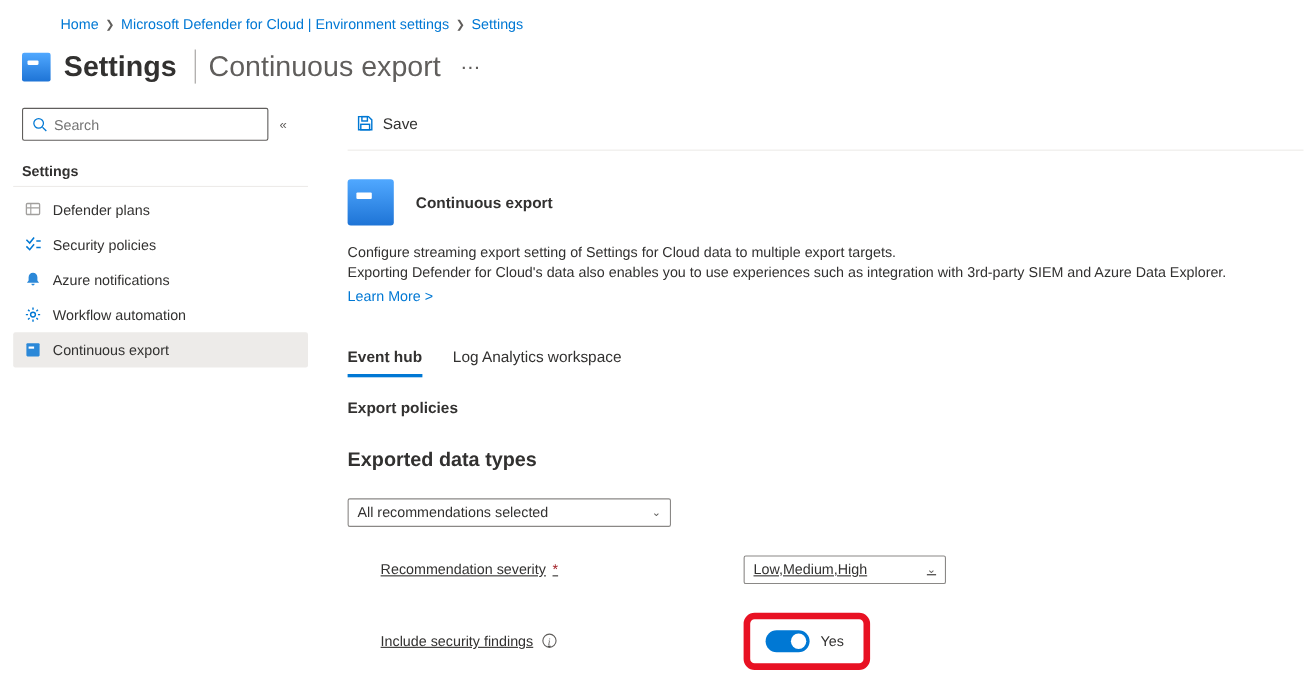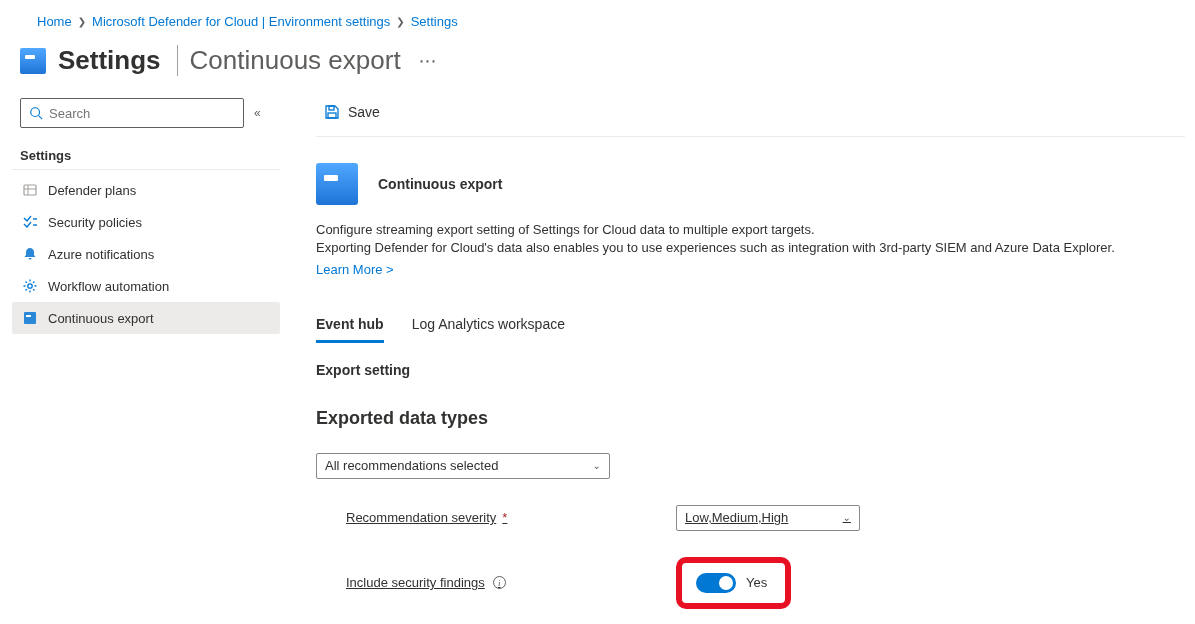--- a/index.html
+++ b/index.html
@@ -10,22 +10,23 @@
     background: #ffffff;
     width: 1195px;
   }
   a { color: #0078d4; text-decoration: none; cursor: pointer; }
 
   
   .breadcrumb {
     display: flex;
     align-items: center;
     gap: 6px;
-    padding: 14px 20px 8px 37px;
-    font-size: 13px;
+    padding: 14px 20px 8px 24px;
+    font-size: 13px;
+    margin-left: 31px;
   }
   .breadcrumb .sep { color: #605e5c; font-size: 10px; }
 
   
   .title-row {
     display: flex;
     align-items: center;
     gap: 12px;
     padding: 8px 20px 18px 20px;
   }
@@ -411,21 +412,21 @@
       <div>Exporting Defender for Cloud's data also enables you to use experiences such as integration with 3rd-party SIEM and Azure Data Explorer.</div>
       <a class="learn-more">Learn More &gt;</a>
     </div>
 
     <div class="tabs">
       <div class="tab active">Event hub</div>
       <div class="tab">Log Analytics workspace</div>
     </div>
 
     <div class="form-row">
-      <div class="form-label-col">Export setting</div>
+      <div class="form-label-col">Export policies</div>
     </div>
 
     <div class="section-heading">Exported data types</div>
 
     <div class="check-area" style="margin-top:24px;">
       <div class="dropdown wide">
         <span>All recommendations selected</span>
         <span class="chev">⌄</span>
       </div>
     </div>

